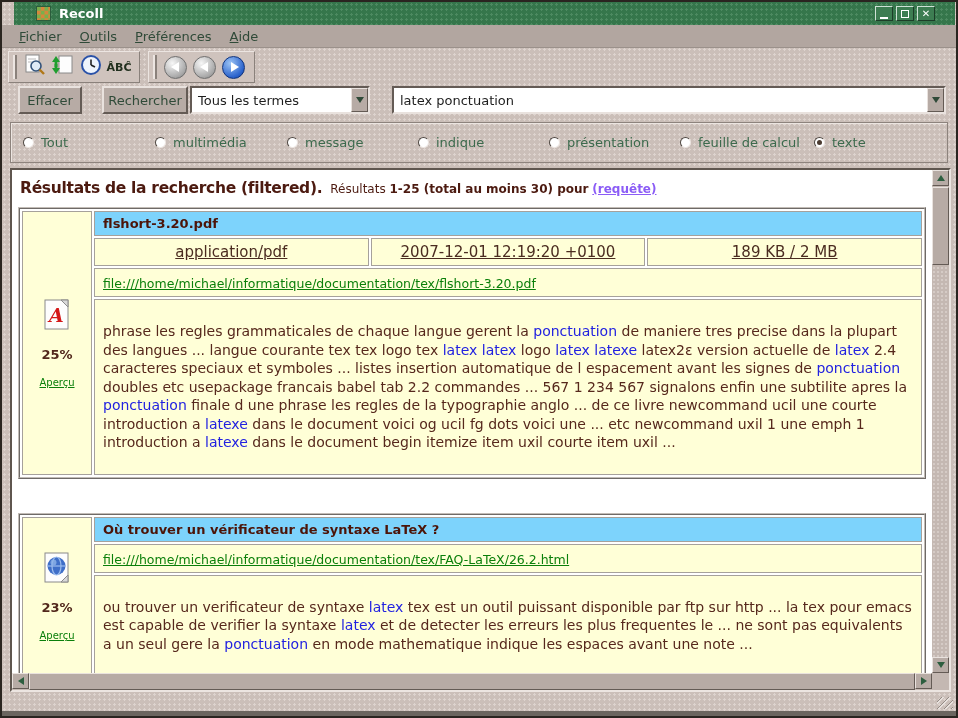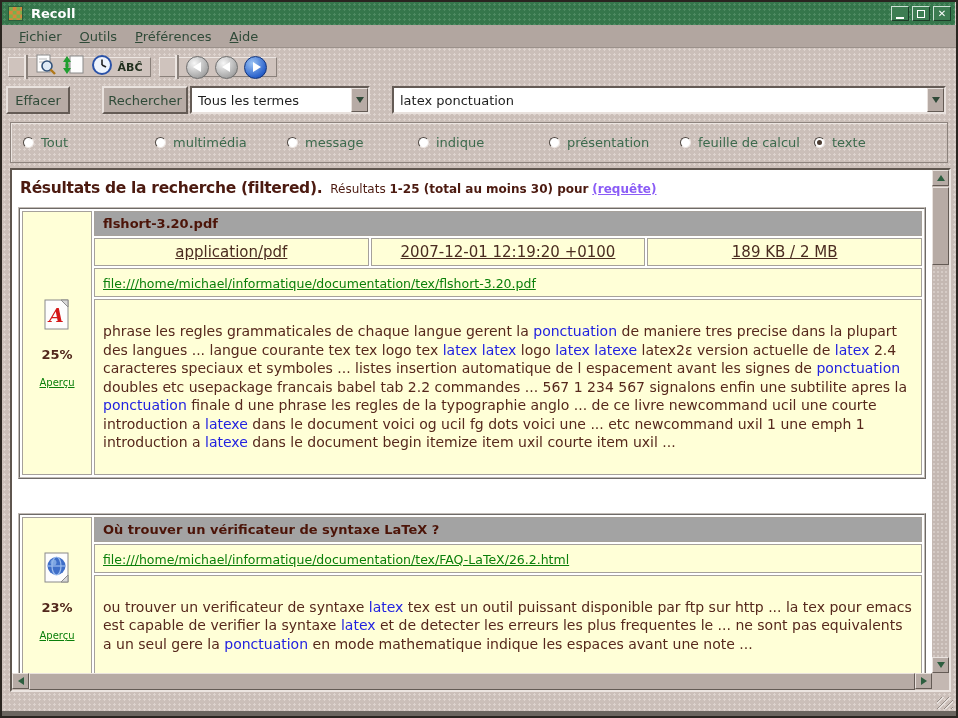--- a/index.html
+++ b/index.html
@@ -12,25 +12,25 @@
     background-color:#cbbfb9;
     background-image: radial-gradient(#ddd3ce 1px, transparent 1.3px);
     background-size:5px 5px;
   }
   .bottom-edge { position:absolute; left:0; right:0; bottom:0; height:5px; background:#6b655f; }
   .resize-grip { position:absolute; right:3px; bottom:7px; width:16px; height:12px;
     background: repeating-linear-gradient(135deg, transparent 0 3px, #948b85 3px 4px, #e8e1dd 4px 5px); }
 
   
   .titlebar {
-    position:absolute; left:0; top:0; right:1px; height:23px;
+    position:absolute; left:12px; top:0; right:1px; height:23px;
     background-color:#35764b;
     background-image: radial-gradient(#4d8a61 1px, transparent 1.3px);
     background-size:5px 5px;
-    display:flex; align-items:center; padding:0 4px;
+    display:flex; align-items:center; padding:0 20px;
   }
   .app-icon { width:15px; height:15px; margin:0 8px 0 2px;
     background: conic-gradient(#d4883c 25%, #7ab04c 0 50%, #d4883c 0 75%, #7ab04c 0);
     background-size:7.5px 7.5px; border:1px solid #2c5c3c; }
   .title-text { color:#fff; font-weight:bold; font-size:13px; flex:1; }
   .win-btn { width:18px; height:15px; margin-left:3px; background:#3d7d52;
     border-top:1px solid #cfe2d6; border-left:1px solid #cfe2d6;
     border-bottom:1px solid #1c3d28; border-right:1px solid #1c3d28;
     display:flex; align-items:center; justify-content:center; position:relative; }
   .glyph-min { width:8px; height:2px; background:#fff; margin-top:8px; }
@@ -42,42 +42,42 @@
     position:absolute; left:0; top:23px; right:0; height:23px;
     background:#b2a6a0; display:flex; align-items:center; padding-left:8px;
     border-bottom:1px solid #9b918b;
   }
   .menu-item { color:#2f4a38; font-size:13px; padding:2px 9px; cursor:default; }
   .menu-item u { text-decoration:underline; }
 
   
   .toolbar { position:absolute; left:0; top:46px; right:0; height:38px;
     display:flex; align-items:center; padding-left:6px; }
-  .tb-group { display:flex; align-items:center; height:20px; padding:2px 6px 2px 13px;
+  .tb-group { display:flex; align-items:center; height:32px; padding:2px 6px 2px 2px;
     background:#cfc3bd;
     border-top:1px solid #ece5e1; border-left:1px solid #ece5e1;
     border-bottom:1px solid #8a817b; border-right:1px solid #8a817b; margin-right:8px; }
   .tb-handle { width:4px; height:24px; margin:0 4px 0 2px;
     border-left:2px solid #ece5e1; border-right:2px solid #8a817b; }
   .tb-btn { width:28px; height:26px; display:flex; align-items:center; justify-content:center; }
   .abc-label { font-size:11px; font-weight:bold; color:#22301f; letter-spacing:0; }
   .nav-btn { width:23px; height:23px; border-radius:50%; margin:0 3px;
     display:flex; align-items:center; justify-content:center; }
   .nav-gray { background: radial-gradient(circle at 35% 30%, #f7f7f7, #a8a8a8 70%, #787878); border:1px solid #6f6f6f; }
   .nav-blue { background: radial-gradient(circle at 35% 30%, #9cc4f4, #2a62cc 70%, #143c90); border:1px solid #10337c; }
   .tri-left  { width:0; height:0; border-top:5px solid transparent; border-bottom:5px solid transparent; border-right:8px solid #fff; margin-right:2px;}
   .tri-right { width:0; height:0; border-top:5px solid transparent; border-bottom:5px solid transparent; border-left:8px solid #fff; margin-left:2px;}
 
   
   .searchrow { position:absolute; left:0; top:84px; right:0; height:30px; }
   .btn3d { position:absolute; height:28px; background:#b7aba5;
     border-top:2px solid #e9e2de; border-left:2px solid #e9e2de;
     border-bottom:2px solid #645b55; border-right:2px solid #645b55;
     color:#2f4a38; font-size:13px; font-family:"DejaVu Sans", sans-serif; text-align:center; }
-  .btn-effacer { left:4px; width:64px; }
+  .btn-effacer { left:16px; width:64px; }
   .btn-rechercher { left:100px; width:86px; }
   .combo { position:absolute; height:28px; background:#fff;
     border-top:2px solid #645b55; border-left:2px solid #645b55;
     border-bottom:2px solid #e9e2de; border-right:2px solid #e9e2de;
     display:flex; align-items:center; }
   .combo-mode { left:188px; width:180px; }
   .combo-query { left:390px; width:554px; }
   .combo-text { flex:1; font-size:13px; color:#1d1d1d; padding-left:6px;
     border:none; outline:none; background:transparent; font-family:"DejaVu Sans", sans-serif; }
   .combo-arrow-btn { width:17px; height:100%; background:#b7aba5;
@@ -112,21 +112,21 @@
   .rh-query { color:#8b5cf6; font-weight:bold; text-decoration:underline; cursor:pointer; }
 
   
   .result { display:grid; grid-template-columns:70px 1fr; gap:2px;
     background:#fff; border:2px ridge #c2bcb6; padding:2px; margin:0 0 34px 0; width:908px; }
   .res-left { background:#ffffd7; border:1px solid #a6a19b;
     display:flex; flex-direction:column; align-items:center; justify-content:center; gap:15px; }
   .res-pct { font-weight:bold; font-size:13px; color:#52281c; }
   .res-preview { color:#0a7f0a; font-size:10px; text-decoration:underline; cursor:pointer; }
   .res-main { display:flex; flex-direction:column; gap:2px; }
-  .res-title-row { background:#a3a3a3; border:1px solid #a6a19b; padding:4px 8px;
+  .res-title-row { background:#7dd3fc; border:1px solid #a6a19b; padding:4px 8px;
     font-weight:bold; font-size:13px; color:#4c1408; }
   .res-meta { display:grid; grid-template-columns:1fr 1fr 1fr; gap:2px; }
   .res-meta .cell { background:#ffffd7; border:1px solid #a6a19b; text-align:center;
     font-size:15px; color:#4b2c20; padding:4px 6px;text-decoration:underline; }
   .res-url-row { background:#ffffd7; border:1px solid #a6a19b; padding:4px 8px; }
   .res-url { color:#0a7f0a; font-size:12.5px; text-decoration:underline; cursor:pointer; }
   .res-snippet { background:#ffffd7; border:1px solid #a6a19b; padding:22px 8px;
     font-size:14px; line-height:18.5px; color:#56281c; flex:1; }
   .res-snippet .hl { color:#2222e0; }
   .result.r0 .res-snippet { min-height:150px; }

